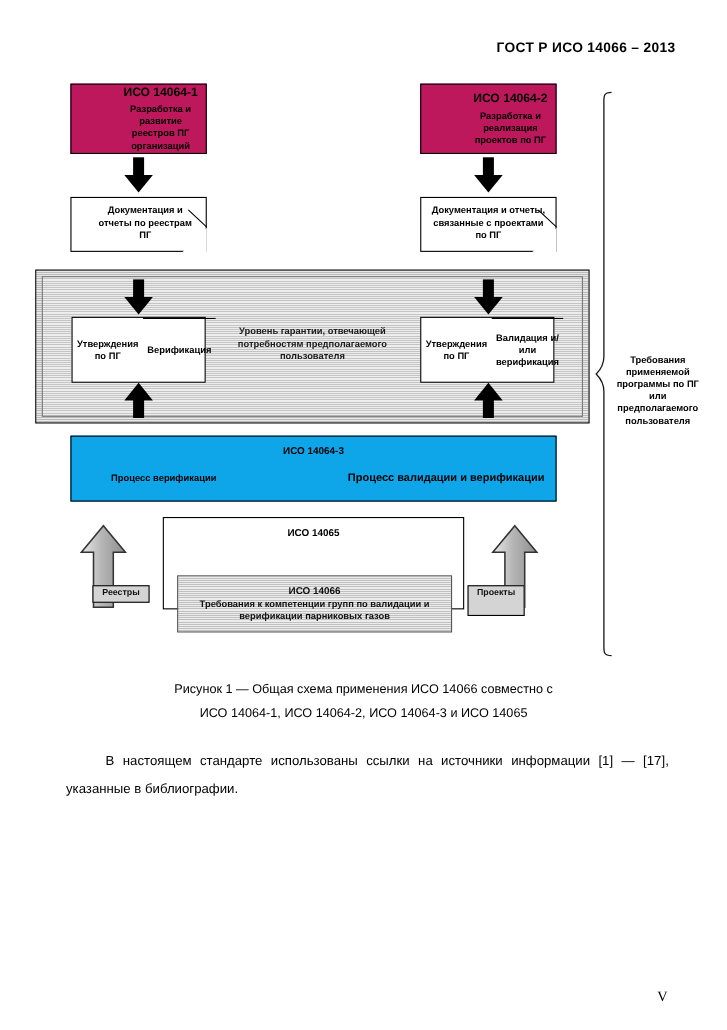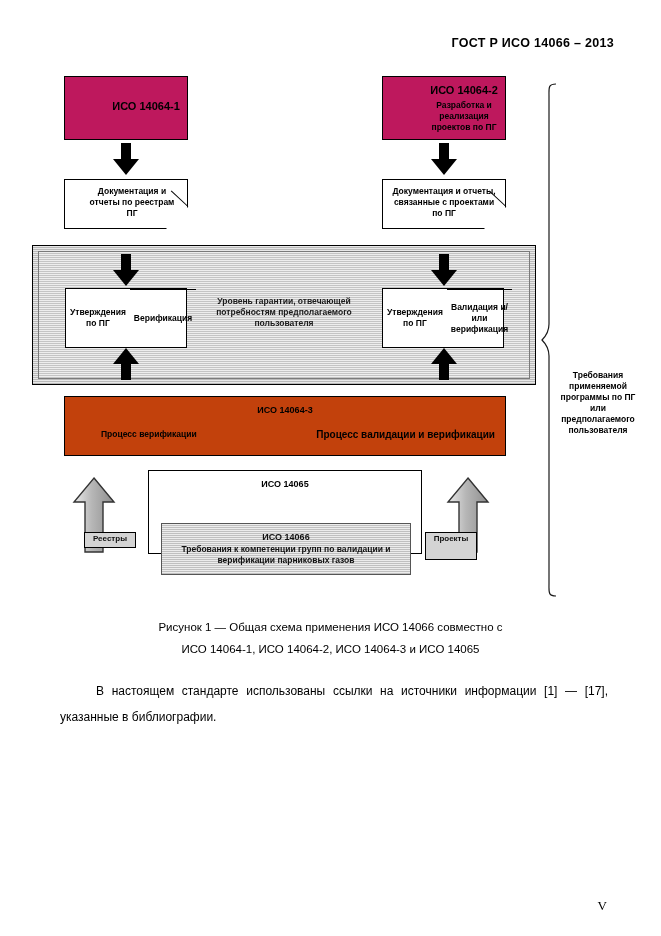--- a/index.html
+++ b/index.html
@@ -179,21 +179,21 @@
     line-height: 11px;
     padding: 0 4px;
   }
   .split-box .half + .half { border-top: 1px solid #000; }
 
   
   .wide-box {
     position: absolute;
     box-sizing: border-box;
     border: 1px solid #000;
-    background: #c2410c;
+    background: #0ea5e9;
   }
   .wide-box .wtitle {
     position: absolute;
     left: 0; right: 0; top: 8px;
     text-align: center;
     font-size: 9px;
     font-weight: bold;
   }
   .wide-box .wleft {
     position: absolute;
@@ -315,20 +315,21 @@
 </style>
 </head>
 <body>
 
 <div class="page-header">ГОСТ Р ИСО 14066 – 2013</div>
 
 <div id="figure">
 
   <div class="box abs" style="left:64px; top:76px; width:124px; height:64px;">
     <div class="ttl">ИСО 14064-1</div>
+    <div class="sub">Разработка и развитие реестров ПГ организаций</div>
   </div>
 
   <div class="box abs" style="left:382px; top:76px; width:124px; height:64px;">
     <div class="ttl">ИСО 14064-2</div>
     <div class="sub">Разработка и реализация проектов по ПГ</div>
   </div>
 
   <div class="arrow-down" style="left:113px; top:143px;">
     <div class="stem"></div>
       <div class="head"></div>
@@ -426,21 +427,21 @@
     </svg>
   </div>
   <div class="tag" style="left:425px; top:532px; width:52px; height:28px;">Проекты</div>
 
   <div class="brace" style="left:540px; top:82px;">
     <svg width="24" height="516" viewBox="0 0 24 516" fill="none" stroke="#1a1a1a" stroke-width="1.2">
       <path d="M16 2 C8 2 9 6 9 14 L9 242 C9 250 6 254 2 258 C6 262 9 266 9 274
                L9 502 C9 510 8 514 16 514"></path>
     </svg>
   </div>
-  <div class="brace-label" style="left:556px; top:322px;margin-top:48px;">Требования применяемой программы по ПГ или предполагаемого пользователя</div>
+  <div class="brace-label" style="left:556px; top:322px;">Требования применяемой программы по ПГ или предполагаемого пользователя</div>
 
 </div>
 
 <div class="caption" style="top:617px;">Рисунок 1 — Общая схема применения ИСО 14066 совместно с</div>
 <div class="caption" style="top:639px;">ИСО 14064-1, ИСО 14064-2, ИСО 14064-3 и ИСО 14065</div>
 
 <div class="body-par" style="top:678px;">В настоящем стандарте использованы ссылки на источники информации [1] — [17], указанные в библиографии.</div>
 
 <div class="folio">V</div>
 

